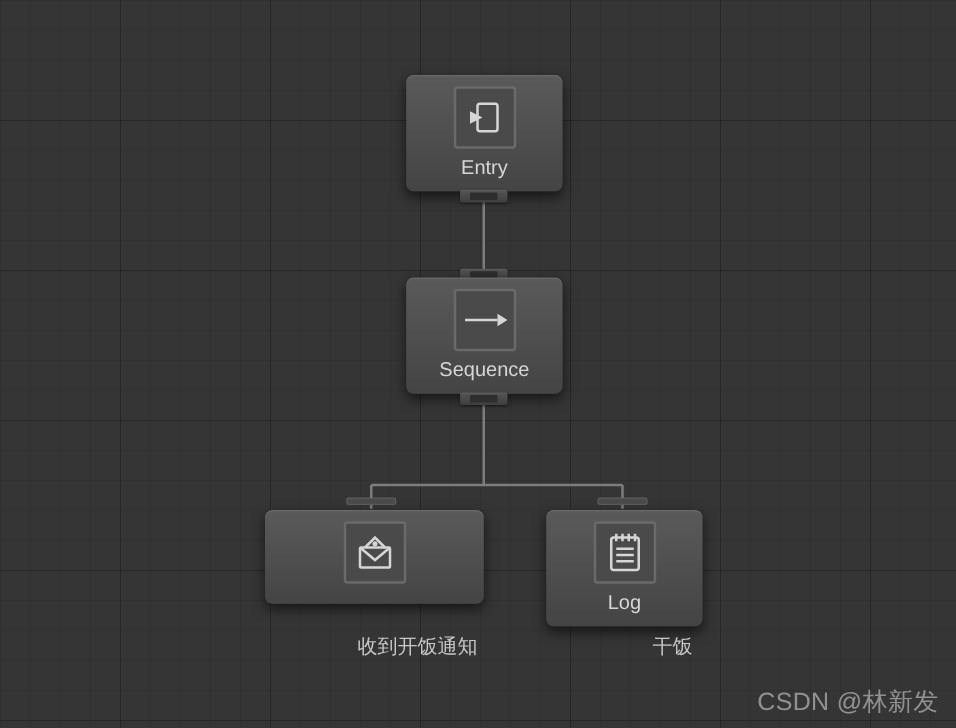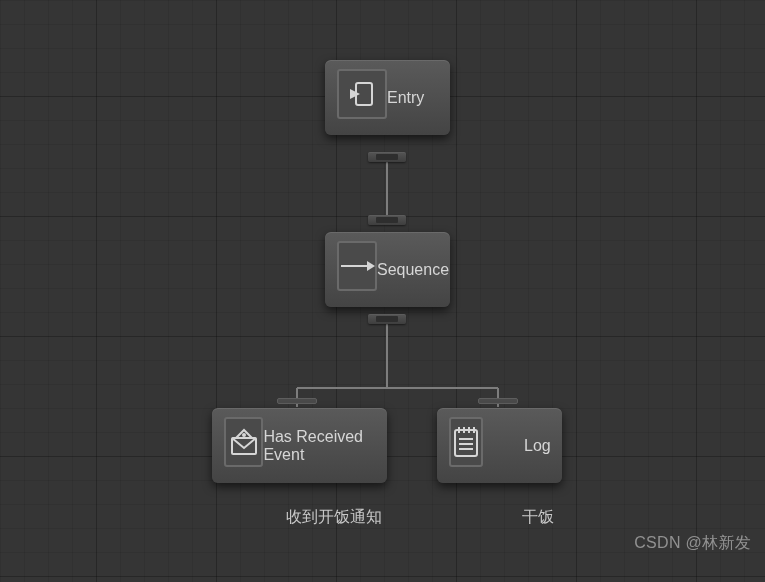--- a/index.html
+++ b/index.html
@@ -17,21 +17,21 @@
       font-family: -apple-system, BlinkMacSystemFont, "Segoe UI", Arial, sans-serif;
       position: relative;
       overflow: hidden;
     }
     .node {
       position: absolute;
       background: linear-gradient(to bottom, #5a5a5a 0%, #444444 100%);
       border-radius: 6px;
       box-shadow: 0 4px 10px rgba(0,0,0,0.6), inset 0 1px 0 rgba(255,255,255,0.1);
       display: flex;
-      flex-direction: row;
+      flex-direction: column;
       align-items: center;
       padding: 9px 12px 9px;
       color: #dcdcdc;
       font-size: 16px;
     }
     .node .icon-wrap {
       width: 50px;
       height: 50px;
       border: 2px solid #6a6a6a;
       border-radius: 3px;
@@ -70,24 +70,24 @@
       border-radius: 2px;
     }
     .caption {
       position: absolute;
       color: #c7c7c7;
       font-size: 16px;
       text-align: right;
     }
     .watermark {
       position: absolute;
-      bottom: 28px;
+      bottom: 7px;
       right: 14px;
       color: rgba(220,220,220,0.55);
-      font-size: 16px;
+      font-size: 20px;
       letter-spacing: 0.3px;
     }
     svg.connectors {
       position: absolute;
       left: 0;
       top: 0;
       pointer-events: none;
     }
   </style>
 </head>
@@ -110,21 +110,21 @@
   </div>
   <div class="label">Entry</div>
 </div>
 <div class="port" style="left:368px; top:152px;">
     <div class="port-inner"></div>
   </div>
 
 <div class="port" style="left:368px; top:215px;">
     <div class="port-inner"></div>
   </div>
-<div class="node" style="left:325px; top:232px; width:125px;">
+<div class="node" style="left:325px; top:222px; width:125px;">
   <div class="icon-wrap">
     <svg width="36" height="20" viewBox="0 0 36 20">
       <line x1="2" y1="10" x2="28" y2="10" stroke="#d6d6d6" stroke-width="2"></line>
       <polygon points="28,5 36,10 28,15" fill="#d6d6d6"></polygon>
     </svg>
   </div>
   <div class="label">Sequence</div>
 </div>
 <div class="port" style="left:368px; top:314px;">
     <div class="port-inner"></div>
@@ -133,26 +133,25 @@
 <div class="port-thin" style="left:277px; top:398px;"></div>
 <div class="node" style="left:212px; top:408px; width:175px;">
   <div class="icon-wrap">
     <svg width="32" height="32" viewBox="0 0 32 32">
       <rect x="4" y="12" width="24" height="16" rx="1" fill="none" stroke="#d6d6d6" stroke-width="2"></rect>
       <polyline points="4,12 16,22 28,12" fill="none" stroke="#d6d6d6" stroke-width="2"></polyline>
       <polyline points="8,12 16,4 24,12" fill="none" stroke="#d6d6d6" stroke-width="2"></polyline>
       <circle cx="16" cy="9" r="2" fill="#d6d6d6"></circle>
     </svg>
   </div>
-  <div class="label">Has Received Event</div>
 </div>
 <div class="caption" style="left:212px; top:507px; width:170px;">收到开饭通知</div>
 
 <div class="port-thin" style="left:478px; top:398px;"></div>
-<div class="node" style="left:437px; top:408px; width:125px;gap:41px;">
+<div class="node" style="left:437px; top:408px; width:125px;">
   <div class="icon-wrap">
     <svg width="30" height="34" viewBox="0 0 30 34">
       <rect x="4" y="5" width="22" height="26" rx="2" fill="none" stroke="#d6d6d6" stroke-width="2"></rect>
       <line x1="8" y1="2" x2="8" y2="8" stroke="#d6d6d6" stroke-width="2"></line>
       <line x1="13" y1="2" x2="13" y2="8" stroke="#d6d6d6" stroke-width="2"></line>
       <line x1="18" y1="2" x2="18" y2="8" stroke="#d6d6d6" stroke-width="2"></line>
       <line x1="23" y1="2" x2="23" y2="8" stroke="#d6d6d6" stroke-width="2"></line>
       <line x1="8" y1="14" x2="22" y2="14" stroke="#d6d6d6" stroke-width="2"></line>
       <line x1="8" y1="19" x2="22" y2="19" stroke="#d6d6d6" stroke-width="2"></line>
       <line x1="8" y1="24" x2="22" y2="24" stroke="#d6d6d6" stroke-width="2"></line>

